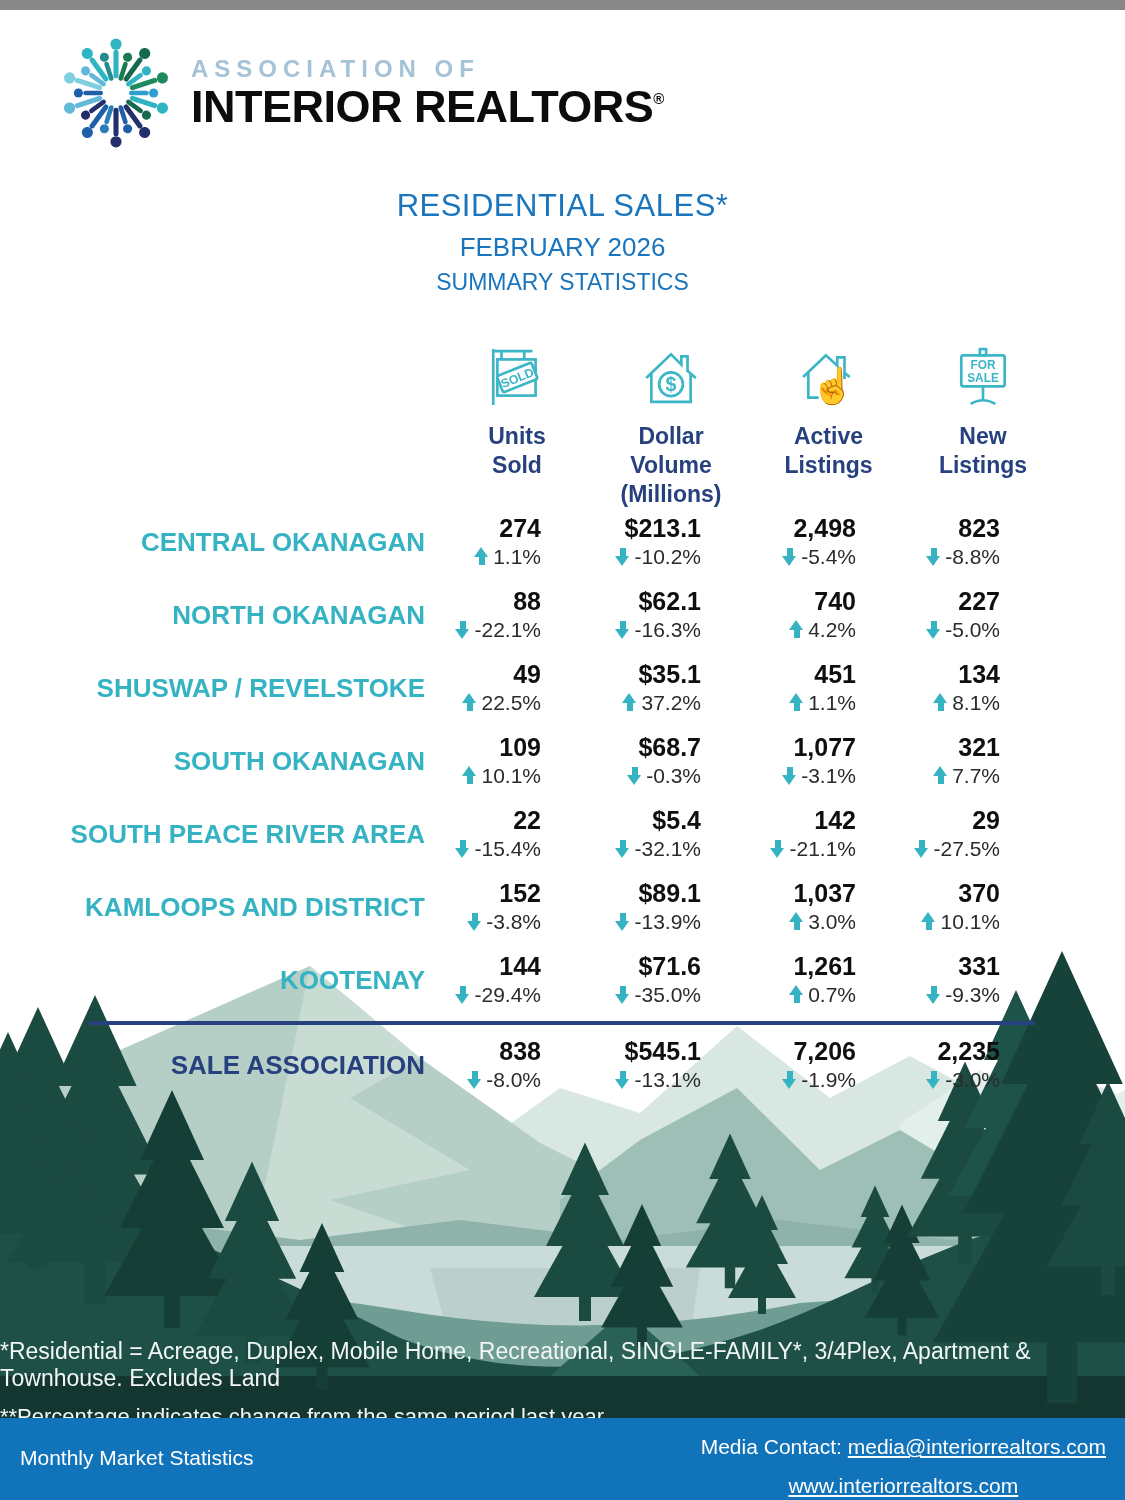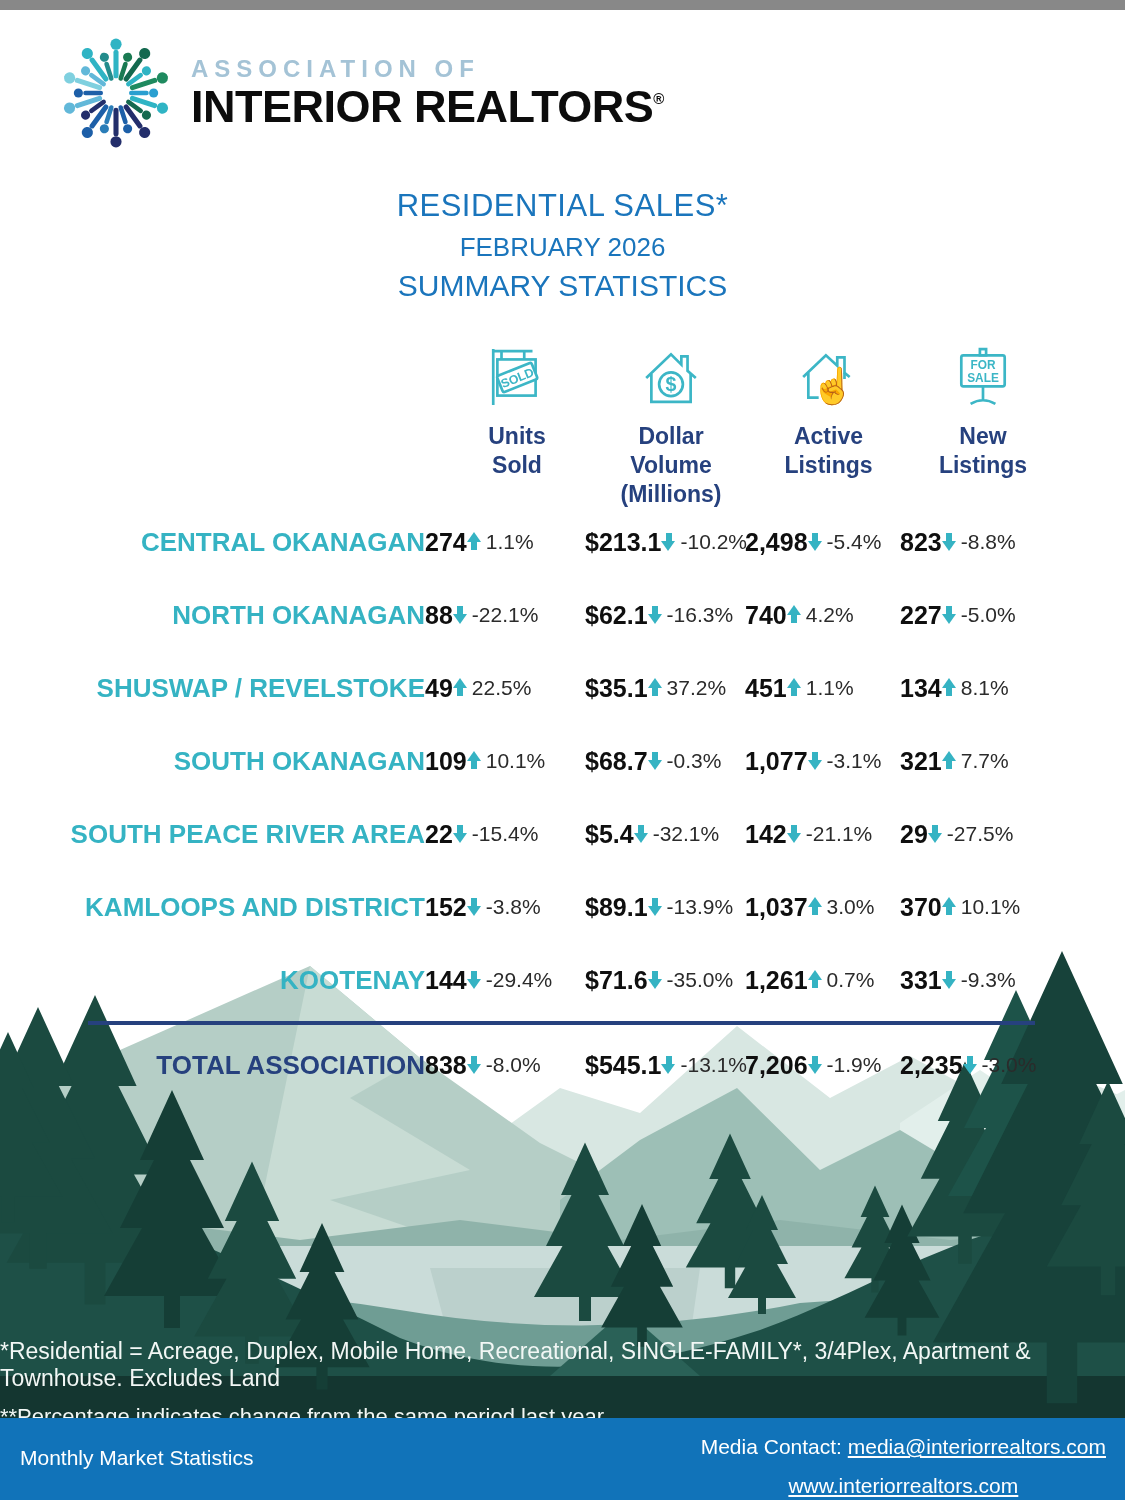--- a/index.html
+++ b/index.html
@@ -15,36 +15,36 @@
   .logo svg{width:122px;height:122px}
   .logo-text{margin-left:14px}
   .logo-top{font-size:24px;font-weight:bold;letter-spacing:6px;color:#a4c3d6}
   .logo-name{font-size:45px;font-weight:bold;color:#0c0c0c;letter-spacing:-0.5px;line-height:1.05}
   .logo-reg{font-size:15px;vertical-align:18px;font-weight:bold}
 
   
   .titles{position:absolute;left:0;top:178px;width:1125px;text-align:center;color:var(--title-blue);font-weight:normal}
   .title-main{font-size:31px;letter-spacing:0.5px}
   .title-month{font-size:26px;margin-top:8px}
-  .title-sub{font-size:30px;margin-top:6px}
+  .title-sub{font-size:23px;margin-top:6px}
 
   
   .stat-table{position:absolute;left:0;top:320px;width:1066px;z-index:2}
   .flexrow{display:flex}
   .lab{width:425px;display:flex;align-items:center;justify-content:flex-end;
        font-size:26px;font-weight:bold;color:var(--teal);white-space:nowrap}
   .lab.navy{color:var(--navy)}
   .w1{width:160px}.w2{width:160px}.w3{width:155px}.w4{width:162px}
   .icon-cell{display:flex;justify-content:center;align-items:flex-end;height:78px}
   .icon-cell svg{width:62px;height:62px}
   .hdr-cell{display:flex;justify-content:center;align-items:flex-start;height:98px;padding-top:14px;
             font-size:23px;font-weight:bold;color:var(--navy);text-align:center;line-height:1.25;white-space:pre-line}
   .t1{transform:translateX(12px)}.t2{transform:translateX(6px)}.t3{transform:translateX(6px)}.t4{transform:translateX(2px)}
   .data-row{height:73px;align-items:center}
-  .cell{display:flex;flex-direction:row;justify-content:flex-start}
+  .cell{display:flex;flex-direction:column;justify-content:space-between}
   .p1,.p2,.p3{padding-right:44px}.p4{padding-right:62px}
   .val{font-size:25px;font-weight:bold;color:var(--ink);text-align:right;line-height:1.15}
   .pct{font-size:21px;color:var(--pct);text-align:right;white-space:nowrap;line-height:1.3}
   .total-row{margin-top:12px}
   .divider{position:absolute;left:88px;top:1011px;width:947px;height:4px;background:var(--navy);z-index:2}
 
   
   .arrow{display:inline-block;position:relative;width:15px;height:19px;margin-right:4px;vertical-align:-2px}
   .arrow::before{content:"";position:absolute;left:0;border-left:7.5px solid transparent;border-right:7.5px solid transparent}
   .arrow::after{content:"";position:absolute;left:4.5px;width:6px;height:9px;background:var(--teal)}
@@ -316,21 +316,21 @@
           <div class="val">1,261</div>
           <div class="pct"><span class="arrow" data-dir="up"></span><span>0.7%</span></div>
         </div>
       <div class="w4 cell p4">
           <div class="val">331</div>
           <div class="pct"><span class="arrow" data-dir="down"></span><span>-9.3%</span></div>
         </div>
     </div>
 
     <div class="flexrow data-row total-row">
-      <div class="lab navy">TOTAL ASSOCIATION</div>
+      <div class="lab navy">SALE ASSOCIATION</div>
       <div class="w1 cell p1">
           <div class="val">838</div>
           <div class="pct"><span class="arrow" data-dir="down"></span><span>-8.0%</span></div>
         </div>
       <div class="w2 cell p2">
           <div class="val">$545.1</div>
           <div class="pct"><span class="arrow" data-dir="down"></span><span>-13.1%</span></div>
         </div>
       <div class="w3 cell p3">
           <div class="val">7,206</div>

